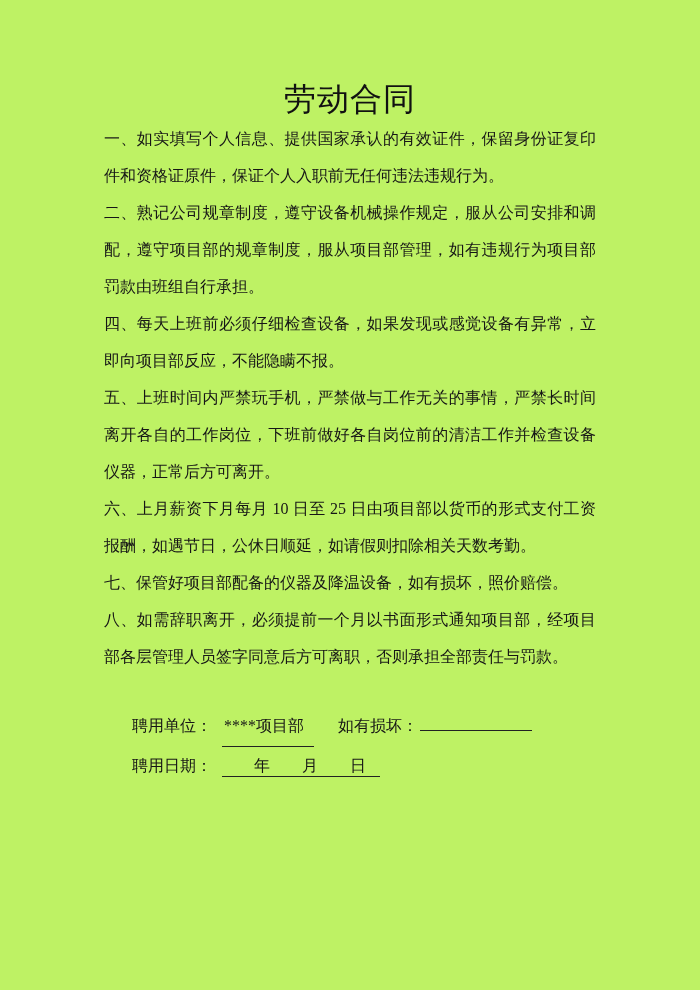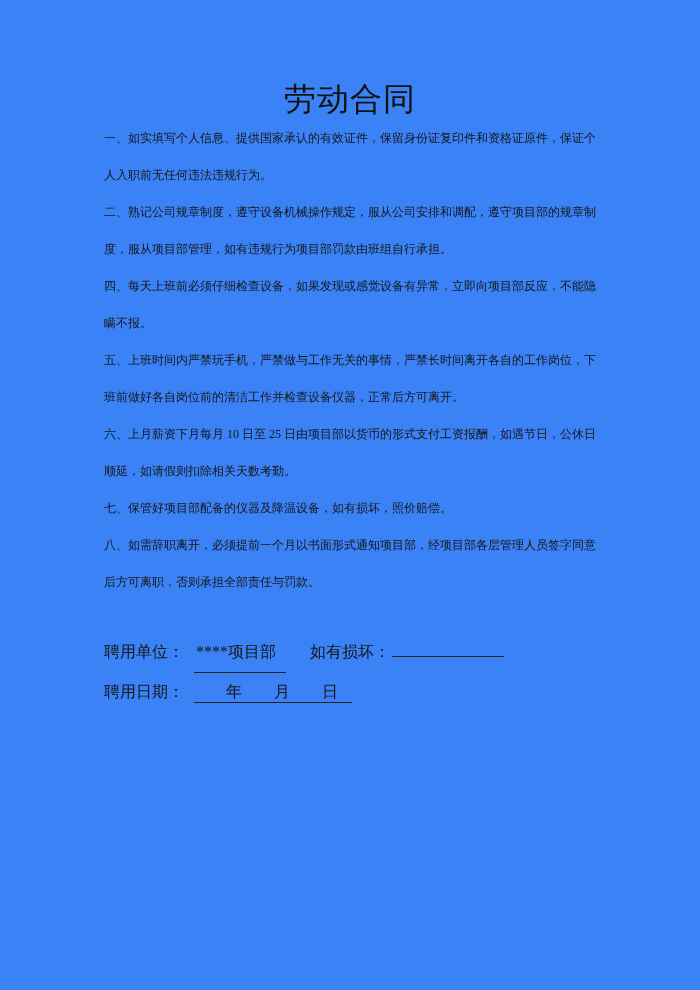--- a/index.html
+++ b/index.html
@@ -5,57 +5,58 @@
   html, body {
     margin: 0;
     padding: 0;
     background: #ffffff;
   }
   .page {
     position: relative;
     width: 700px;
     height: 990px;
     box-sizing: border-box;
-    background: #3b82f6;
+    background: #bef264;
     padding: 78px 104px 0 104px;
     font-family: "Liberation Serif", "DejaVu Serif", serif;
     color: #111111;
     overflow: hidden;
   }
   .doc-title {
     margin: 0;
     font-size: 32px;
     line-height: 42px;
     font-weight: normal;
     text-align: center;
     letter-spacing: 1px;
   }
   .clauses {
     margin-top: 0;
   }
   .clause {
     margin: 0;
-    font-size: 12px;
+    font-size: 16px;
     line-height: 37px;
     text-align: justify;
     text-justify: inter-ideograph;
     word-break: break-all;
     color: #161616;
   }
   .signature {
     margin-top: 32px;
     font-size: 16px;
     color: #161616;
   }
   .sig-row {
     line-height: 38px;
     white-space: nowrap;
   }
   .sig-label {
     display: inline-block;
+    margin-left: 28px;
   }
   .sig-label.second {
     margin-left: 24px;
   }
   .fill {
     display: inline-block;
     border-bottom: 1px solid #222222;
     line-height: 21px;
     vertical-align: baseline;
     min-height: 21px;

